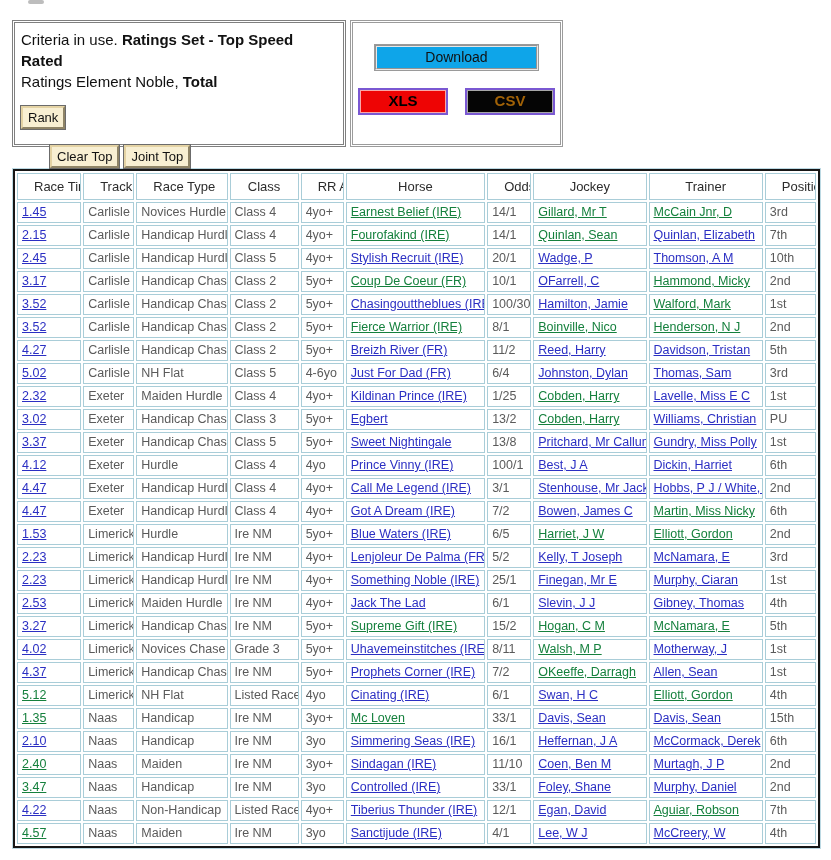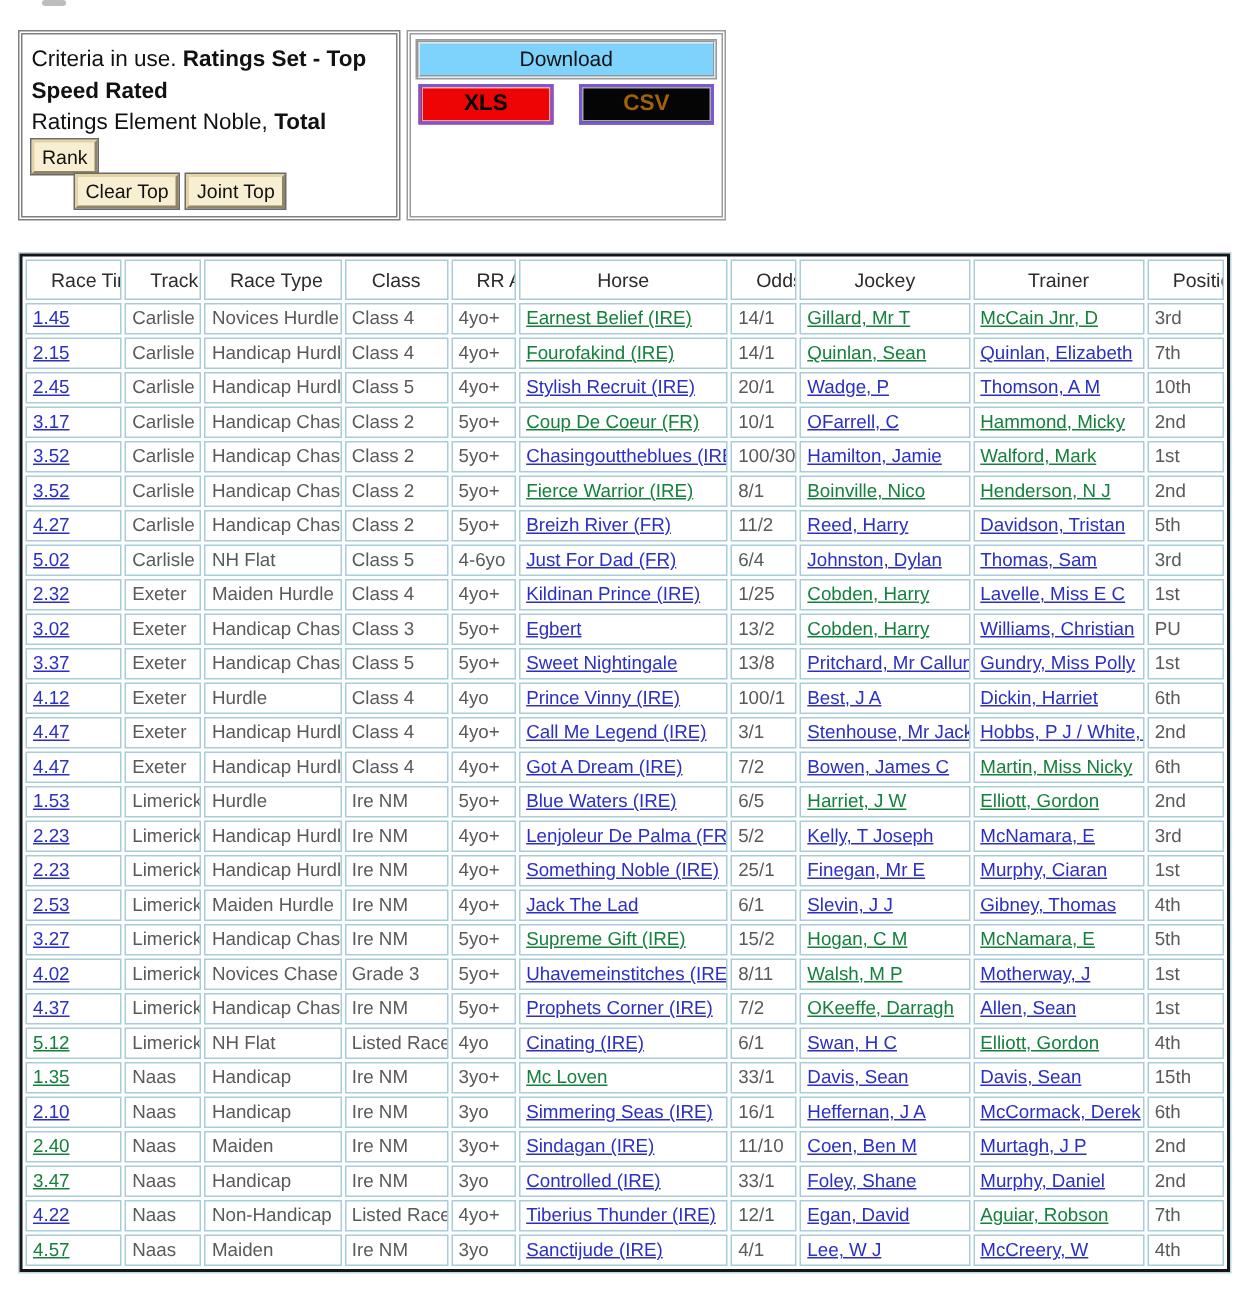--- a/index.html
+++ b/index.html
@@ -4,53 +4,53 @@
 <style>
   * { margin:0; padding:0; box-sizing:border-box; }
   html,body { background:#fff; width:831px; font-family:"Liberation Sans", sans-serif; }
   body { position:relative; height:860px; overflow:hidden; }
 
   .artifact { position:absolute; left:28px; top:0; width:16px; height:4px; background:#bdbdbd; border-radius:2px; }
 
   .top-area { display:flex; align-items:flex-start; padding:20px 0 0 12px; gap:4px; }
 
   .criteria-box {
-    width:255px; height:127px;
+    width:334px; height:127px;
     border:3px double #7f7f7f;
     padding:6px 6px 6px 6px;
     font-size:15px; color:#111;
   }
   .criteria-line { line-height:21px; }
   .criteria-line b { font-weight:bold; }
-  .btn-row { margin-top:1px; }
-  .btn-row2 { margin-top:0;padding-left:29px; }
+  .btn-row { margin-top:14px; }
+  .btn-row2 { margin-top:16px;padding-left:29px; }
   .beige-btn {
     font-family:"Liberation Sans", sans-serif;
     font-size:13px; color:#111;
     background:#f8efd2;
     border:2px outset #e4d3a4;
     outline:1px solid #6b6b6b;
     padding:2px 5px;
     margin-right:5px;
     cursor:pointer;
   }
 
   .download-box {
     width:213px; height:127px;
     border:3px double #9b9b9b;
     padding:4px;
   }
   .dl-header {
-    background:#7dd3fc;
+    background:#0ea5e9;
     border:2px groove #e8e8e8;
     outline:1px solid #9a9a9a;
     text-align:center;
     font-size:14px; color:#111;
     height:25px; line-height:21px;
-    margin:0;
+    margin:18px;
   }
   .dl-buttons { display:flex; gap:17px; margin:4px 1px 0 1px; }
   .dl-btn {
     flex:1; height:27px; line-height:21px;
     text-align:center; font-weight:bold; font-size:15px;
     border:2px solid #7a58d2;
     box-shadow: inset 0 0 0 1px rgba(255,255,255,0.65);
     cursor:pointer;
   }
   .xls { background:#ee0404; color:#000; }

